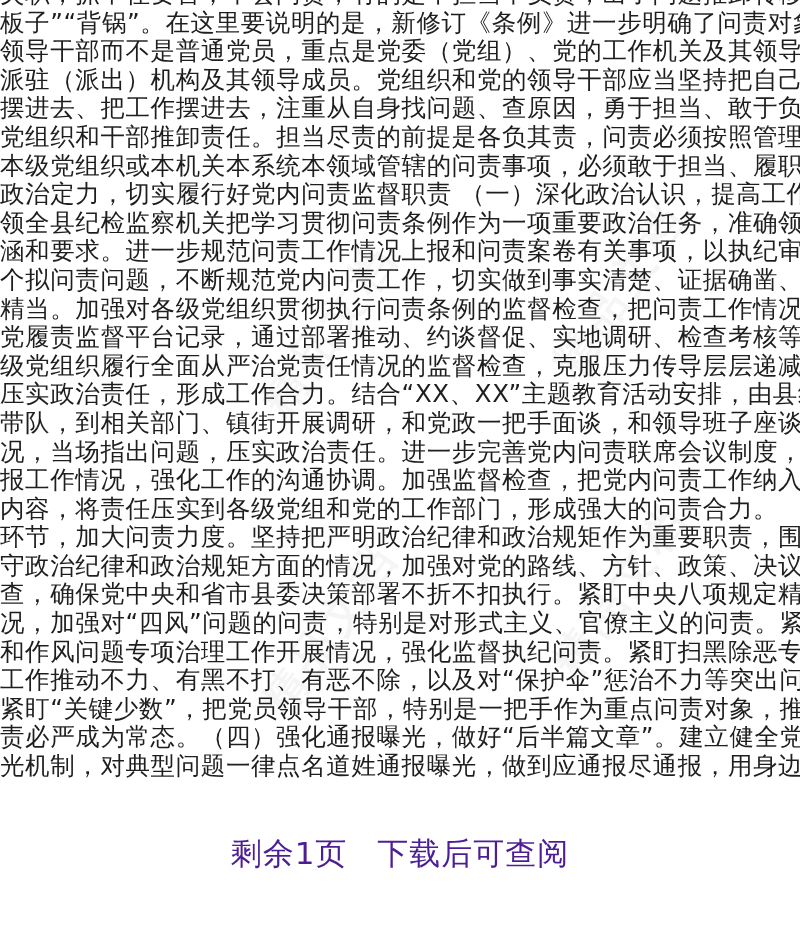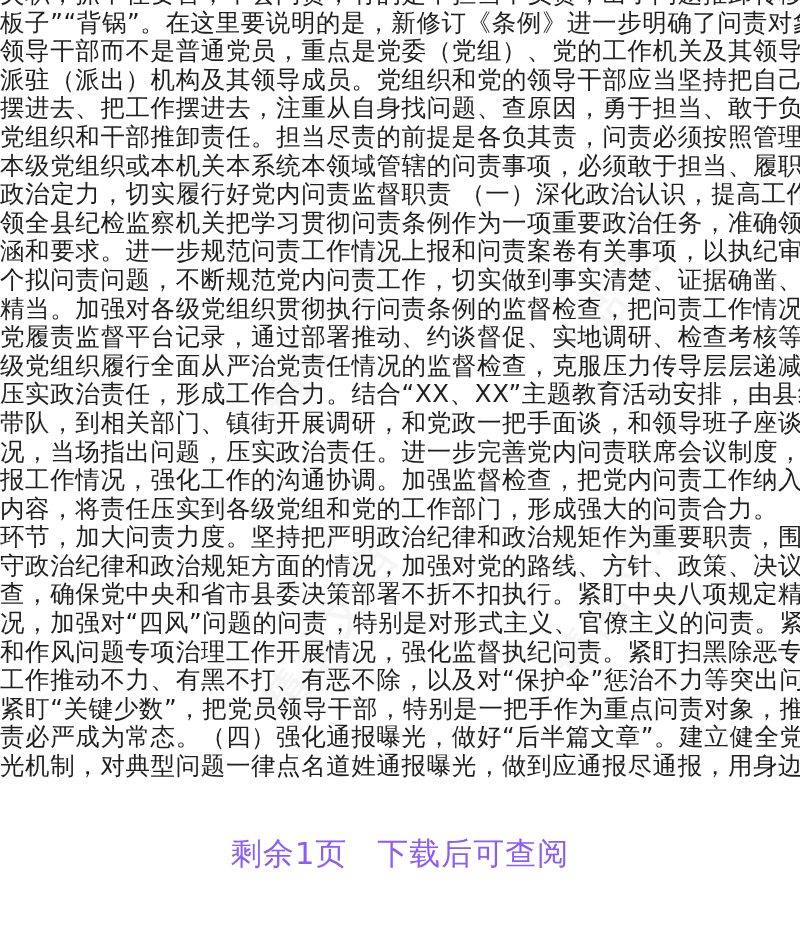--- a/index.html
+++ b/index.html
@@ -50,21 +50,21 @@
       letter-spacing: 6px;
     }
     .footer-notice {
       position: absolute;
       left: 0;
       top: 832px;
       width: 800px;
       text-align: center;
       font-size: 31px;
       line-height: 42px;
-      color: #8b5cf6;
+      color: #4c1d95;
       letter-spacing: 1px;
     }
     .footer-notice .sep {
       display: inline-block;
       width: 30px;
     }
   </style>
 </head>
 <body>
 

